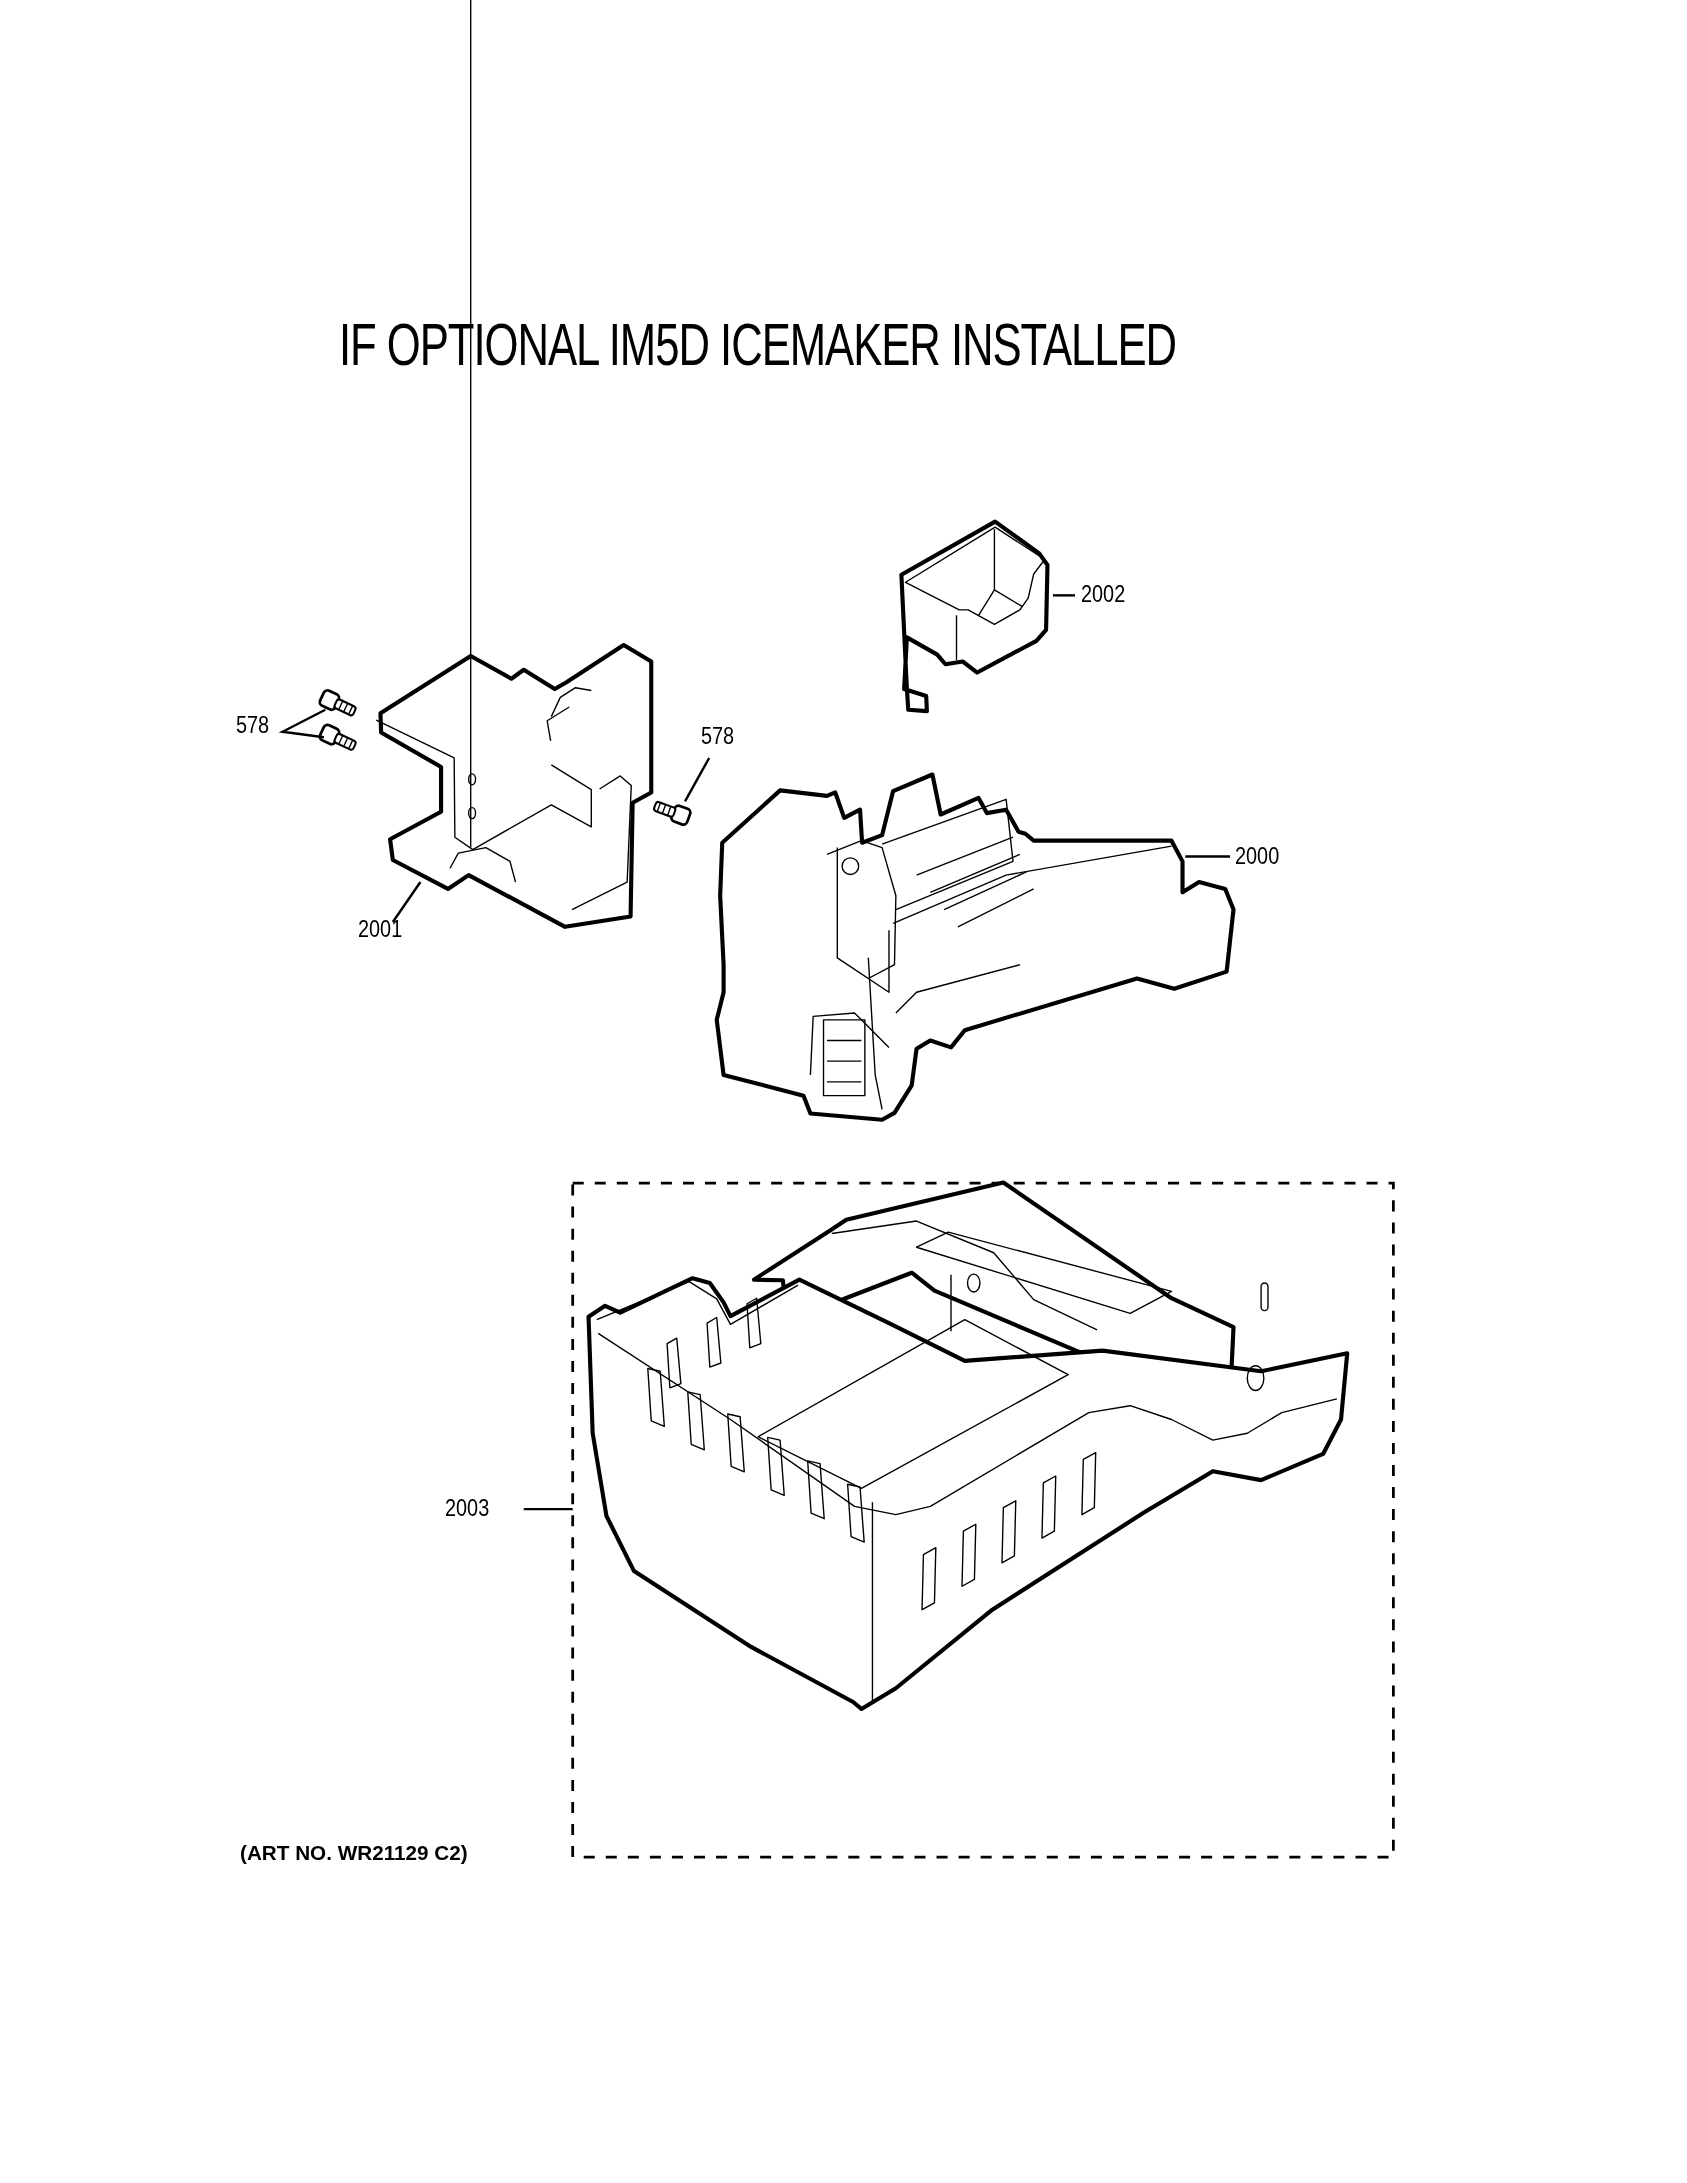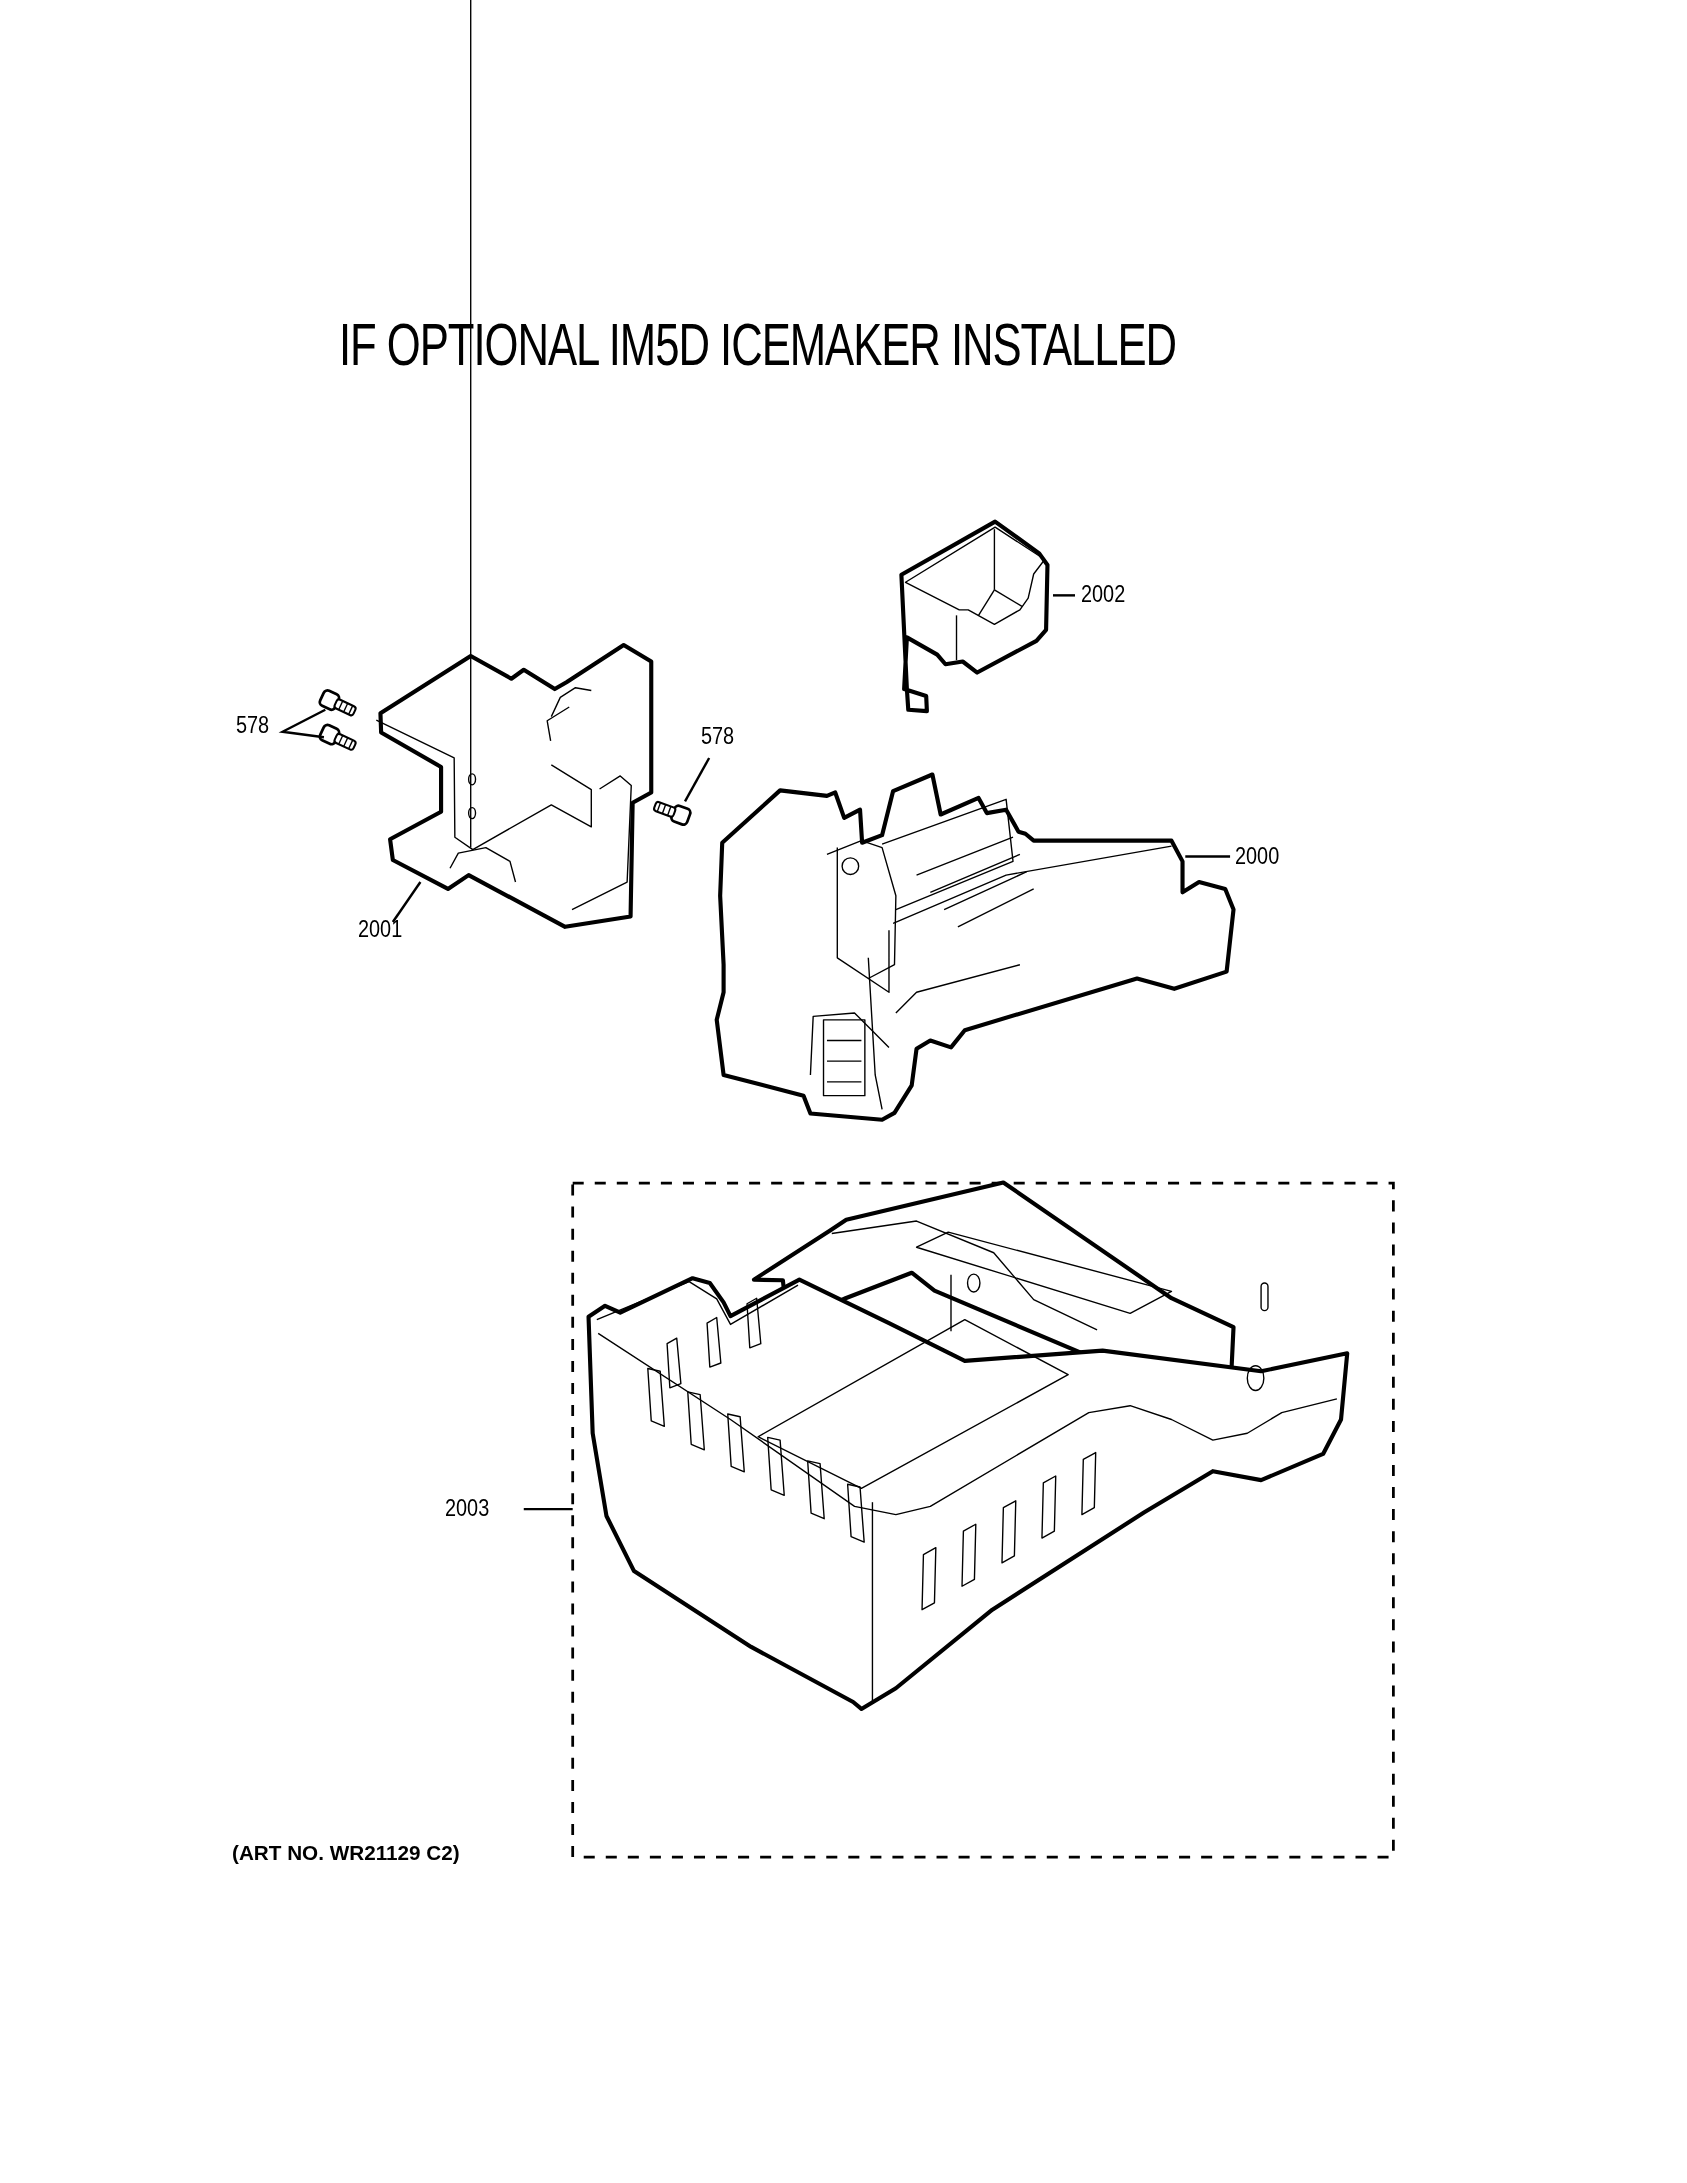--- a/index.html
+++ b/index.html
@@ -1,19 +1,19 @@
 <!DOCTYPE html>
 <html style="font-size:11px"><head>
 <meta charset="utf-8">
 <style>
   html, body { margin:0; padding:0; background:#ffffff; }
   body { width:1687px; height:2183px; position:relative; overflow:hidden; font-family:"Liberation Sans", sans-serif; color:#000; }
   .title { position:absolute; left:339px; top:316px; width:992px; font-size:59px; font-weight:400; letter-spacing:-1.4px; transform:scaleX(0.74); transform-origin:left top; white-space:nowrap; line-height:1; }
   .label { position:absolute; font-size:23.4px; line-height:1; transform:scaleX(0.85); transform-origin:left top; white-space:nowrap; }
-  .art { position:absolute; left:232px; top:1841px; font-size:20.7px; font-weight:700; white-space:nowrap; }
+  .art { position:absolute; left:240px; top:1841px; font-size:20.7px; font-weight:700; white-space:nowrap; }
   svg.drawing { position:absolute; left:0; top:0; }
   .thick { fill:#fff; stroke:#000; stroke-width:6; stroke-linejoin:round; stroke-linecap:round; }
   .thin { fill:none; stroke:#000; stroke-width:2; stroke-linejoin:round; }
   .leader { fill:none; stroke:#000; stroke-width:3.5; }
   .dash { fill:none; stroke:#000; stroke-width:4; stroke-dasharray:16 16; }
 </style>
 </head>
 <body>
 
 <div class="title">IF OPTIONAL IM5D ICEMAKER INSTALLED</div>

